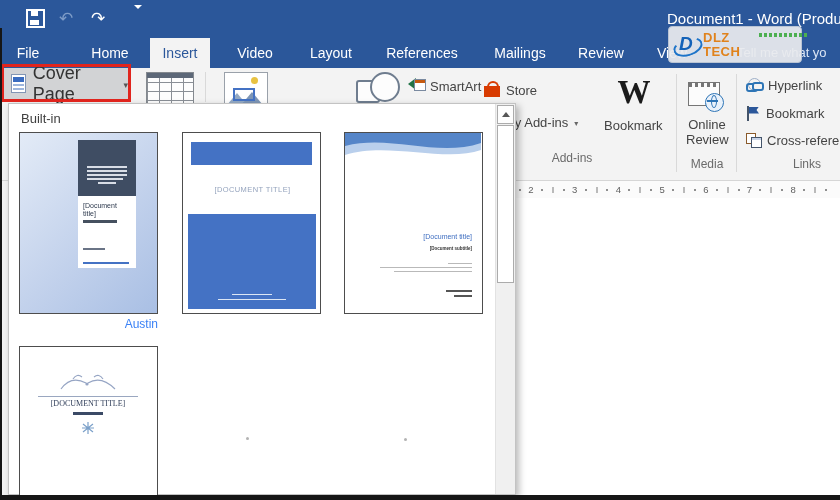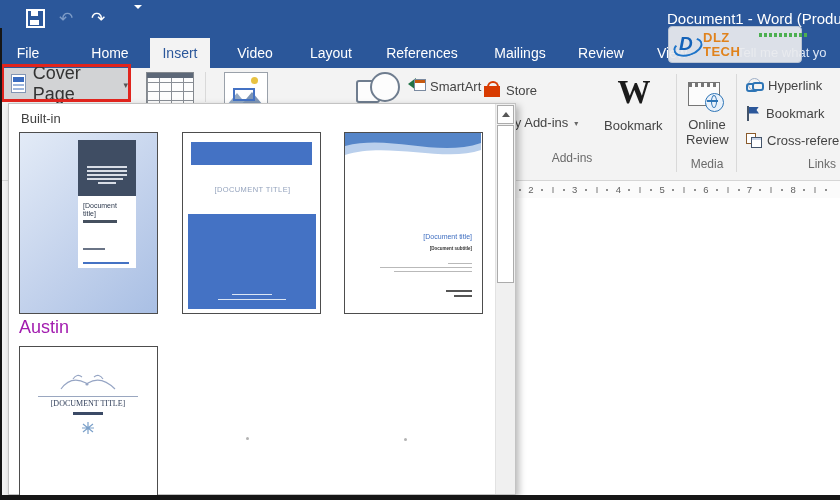--- a/index.html
+++ b/index.html
@@ -105,21 +105,21 @@
   .rdot{position:absolute;top:8px;width:2px;height:2px;background:#8f8f8f;transform:translateX(-50%);}
   .rmid{position:absolute;top:6px;width:1px;height:6px;background:#7a7a7a;transform:translateX(-50%);}
 
   .docarea{left:516px;top:198px;width:324px;height:297px;background:#fff;}
 
   
   .dropdown{left:8px;top:103px;width:508px;height:392px;background:#fff;border:1px solid #c3c3c3;
     box-shadow:3px 3px 7px rgba(0,0,0,.28);box-sizing:border-box;z-index:40;}
   .builtin{left:12px;top:7px;font-size:13px;font-weight:normal;color:#404040;}
   .thumb{width:139px;height:182px;border:1.5px solid #4d4d4d;background:#fff;box-sizing:border-box;position:absolute;overflow:hidden;}
-  .thumb-label{position:absolute;width:139px;text-align:left;font-size:18px;color:#a21caf;}
+  .thumb-label{position:absolute;width:139px;text-align:right;font-size:12px;color:#3b82f6;}
 
   
   .austin-bg{position:absolute;inset:0;background:linear-gradient(135deg,#e3ebf7 0%,#c3d2ec 55%,#a9bfe4 100%);}
   .austin-col{position:absolute;left:58px;top:7px;width:58px;height:128px;background:#fff;}
   .austin-dark{position:absolute;left:0;top:0;width:58px;height:56px;background:#3f4d63;}
   .minibar{position:absolute;background:#d8dde6;height:1.5px;}
   .austin-title{position:absolute;left:5px;top:62px;width:48px;font-size:7px;line-height:8px;color:#2e3a4e;}
   .austin-sub{position:absolute;left:5px;top:80px;width:34px;height:2.5px;background:#45505f;}
   .austin-auth{position:absolute;left:5px;top:108px;width:22px;height:2px;background:#6a7486;}
   .austin-line{position:absolute;left:5px;bottom:4px;width:46px;height:2px;background:#4472c4;}
@@ -257,21 +257,21 @@
 <div class="abs link-item" style="top:131px;">
   <span class="cr-icon">
       <span class="b1"></span>
       <span class="b2"></span>
     </span>
   <span class="link-label">Cross-reference</span>
 </div>
 
 <div class="abs group-label" style="left:536px;top:151px;width:72px;">Add-ins</div>
 <div class="abs group-label" style="left:678px;top:157px;width:58px;">Media</div>
-<div class="abs group-label" style="left:778px;top:157px;width:58px;text-align:right;">Links</div>
+<div class="abs group-label" style="left:778px;top:157px;width:58px;">Links</div>
 
 <div class="abs ruler">
     <span class="rdot" style="left: 4.075px;"></span>
     <span class="rnum" style="left: 15px;">2</span>
     <span class="rdot" style="left: 25.925px;"></span>
     <span class="rmid" style="left: 36.85px;"></span>
     <span class="rdot" style="left: 47.775px;"></span>
     <span class="rnum" style="left: 58.7px;">3</span>
     <span class="rdot" style="left: 69.625px;"></span>
     <span class="rmid" style="left: 80.55px;"></span>

